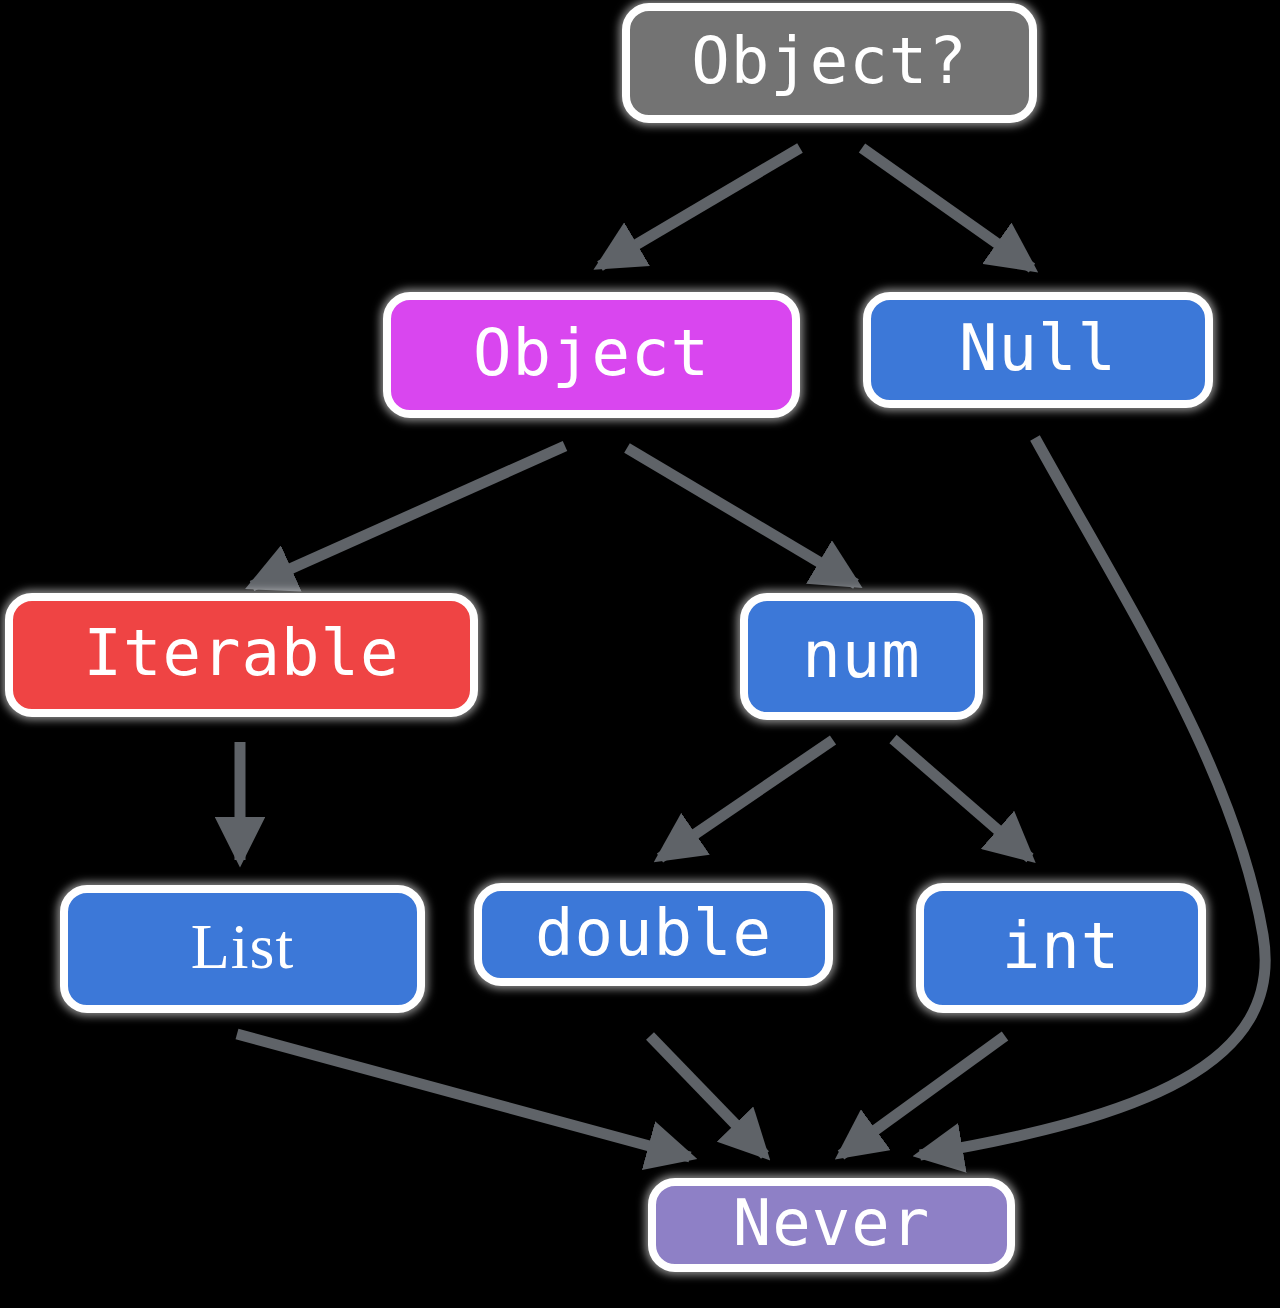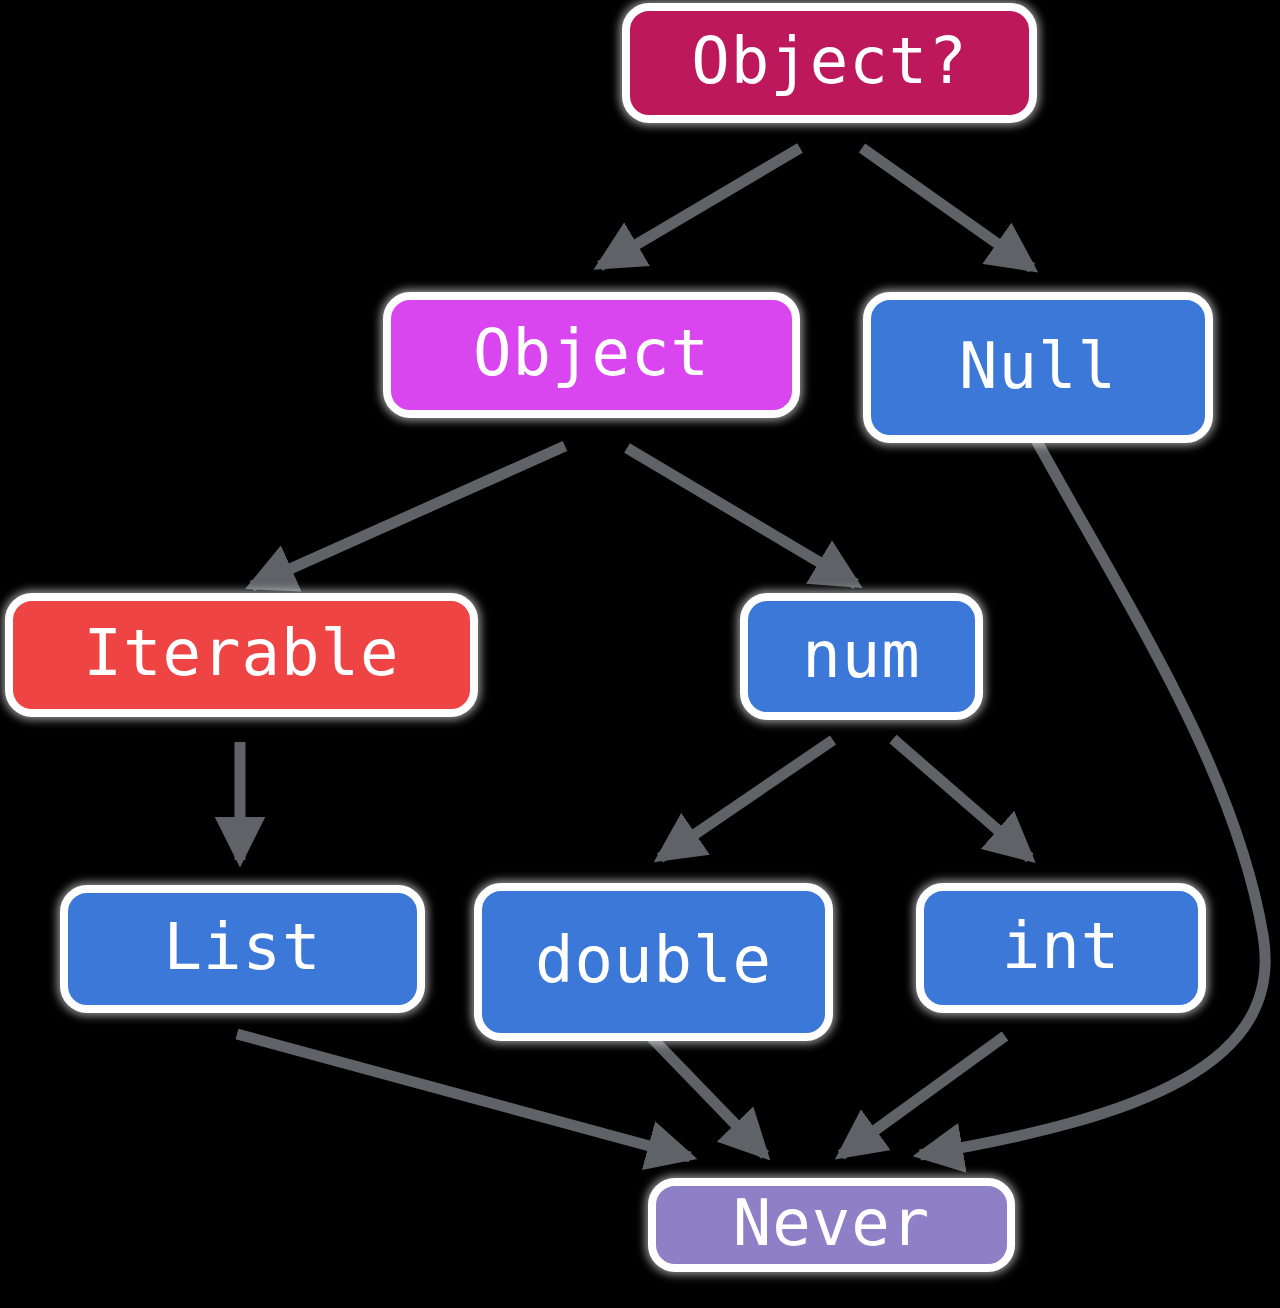--- a/index.html
+++ b/index.html
@@ -70,39 +70,39 @@
         <path d="M 240 742 L 240 860" class="edge" stroke="#5f6368" stroke-width="11" marker-end="url(#arrowhead)"></path>
         <path d="M 833 740 L 660 858" class="edge" stroke="#5f6368" stroke-width="11" marker-end="url(#arrowhead)"></path>
         <path d="M 893 739 L 1030 858" class="edge" stroke="#5f6368" stroke-width="11" marker-end="url(#arrowhead)"></path>
         <path d="M 237 1034 L 690 1157" class="edge" stroke="#5f6368" stroke-width="11" marker-end="url(#arrowhead)"></path>
         <path d="M 650 1036 L 765 1155" class="edge" stroke="#5f6368" stroke-width="11" marker-end="url(#arrowhead)"></path>
         <path d="M 1005 1036 L 841 1155" class="edge" stroke="#5f6368" stroke-width="11" marker-end="url(#arrowhead)"></path>
         <path d="M 1035 438 C 1130 610 1235 770 1263 935 C 1285 1065 1140 1118 920 1155" class="edge" stroke="#5f6368" stroke-width="11" marker-end="url(#arrowhead)"></path>
       </g>
   </svg>
   <div class="nodes-layer" id="nodes-layer">
-      <div class="node" style="left: 622px; top: 3px; width: 415px; height: 120px; background: #be185d;">
+      <div class="node" style="left: 622px; top: 3px; width: 415px; height: 120px; background: #737373;">
         <span class="label">Object?</span>
       </div>
       <div class="node" style="left: 383px; top: 292px; width: 417px; height: 126px; background: #d946ef;">
         <span class="label">Object</span>
       </div>
-      <div class="node" style="left: 863px; top: 292px; width: 350px; height: 151px; background: rgb(60, 120, 216);">
+      <div class="node" style="left: 863px; top: 292px; width: 350px; height: 116px; background: rgb(60, 120, 216);">
         <span class="label">Null</span>
       </div>
       <div class="node" style="left: 5px; top: 593px; width: 473px; height: 124px; background: #ef4444;">
         <span class="label">Iterable</span>
       </div>
       <div class="node" style="left: 740px; top: 593px; width: 243px; height: 127px; background: rgb(60, 120, 216);">
         <span class="label">num</span>
       </div>
-      <div class="node" style="left: 60px; top: 885px; width: 365px; height: 128px; background: rgb(60, 120, 216);">
+      <div class="node" style="left: 60px; top: 885px; width: 365px; height: 128px; background: rgb(60, 120, 216); font-family: Liberation Serif, serif;">
         <span class="label">List</span>
       </div>
-      <div class="node" style="left: 474px; top: 883px; width: 359px; height: 158px; background: rgb(60, 120, 216);">
+      <div class="node" style="left: 474px; top: 883px; width: 359px; height: 103px; background: rgb(60, 120, 216);">
         <span class="label">double</span>
       </div>
       <div class="node" style="left: 887px; top: 883px; width: 290px; height: 130px; background: rgb(60, 120, 216); margin-left: 29px;">
         <span class="label">int</span>
       </div>
       <div class="node" style="left: 648px; top: 1178px; width: 367px; height: 94px; background: rgb(142, 128, 198);">
         <span class="label">Never</span>
       </div>
     </div>
 </div>

